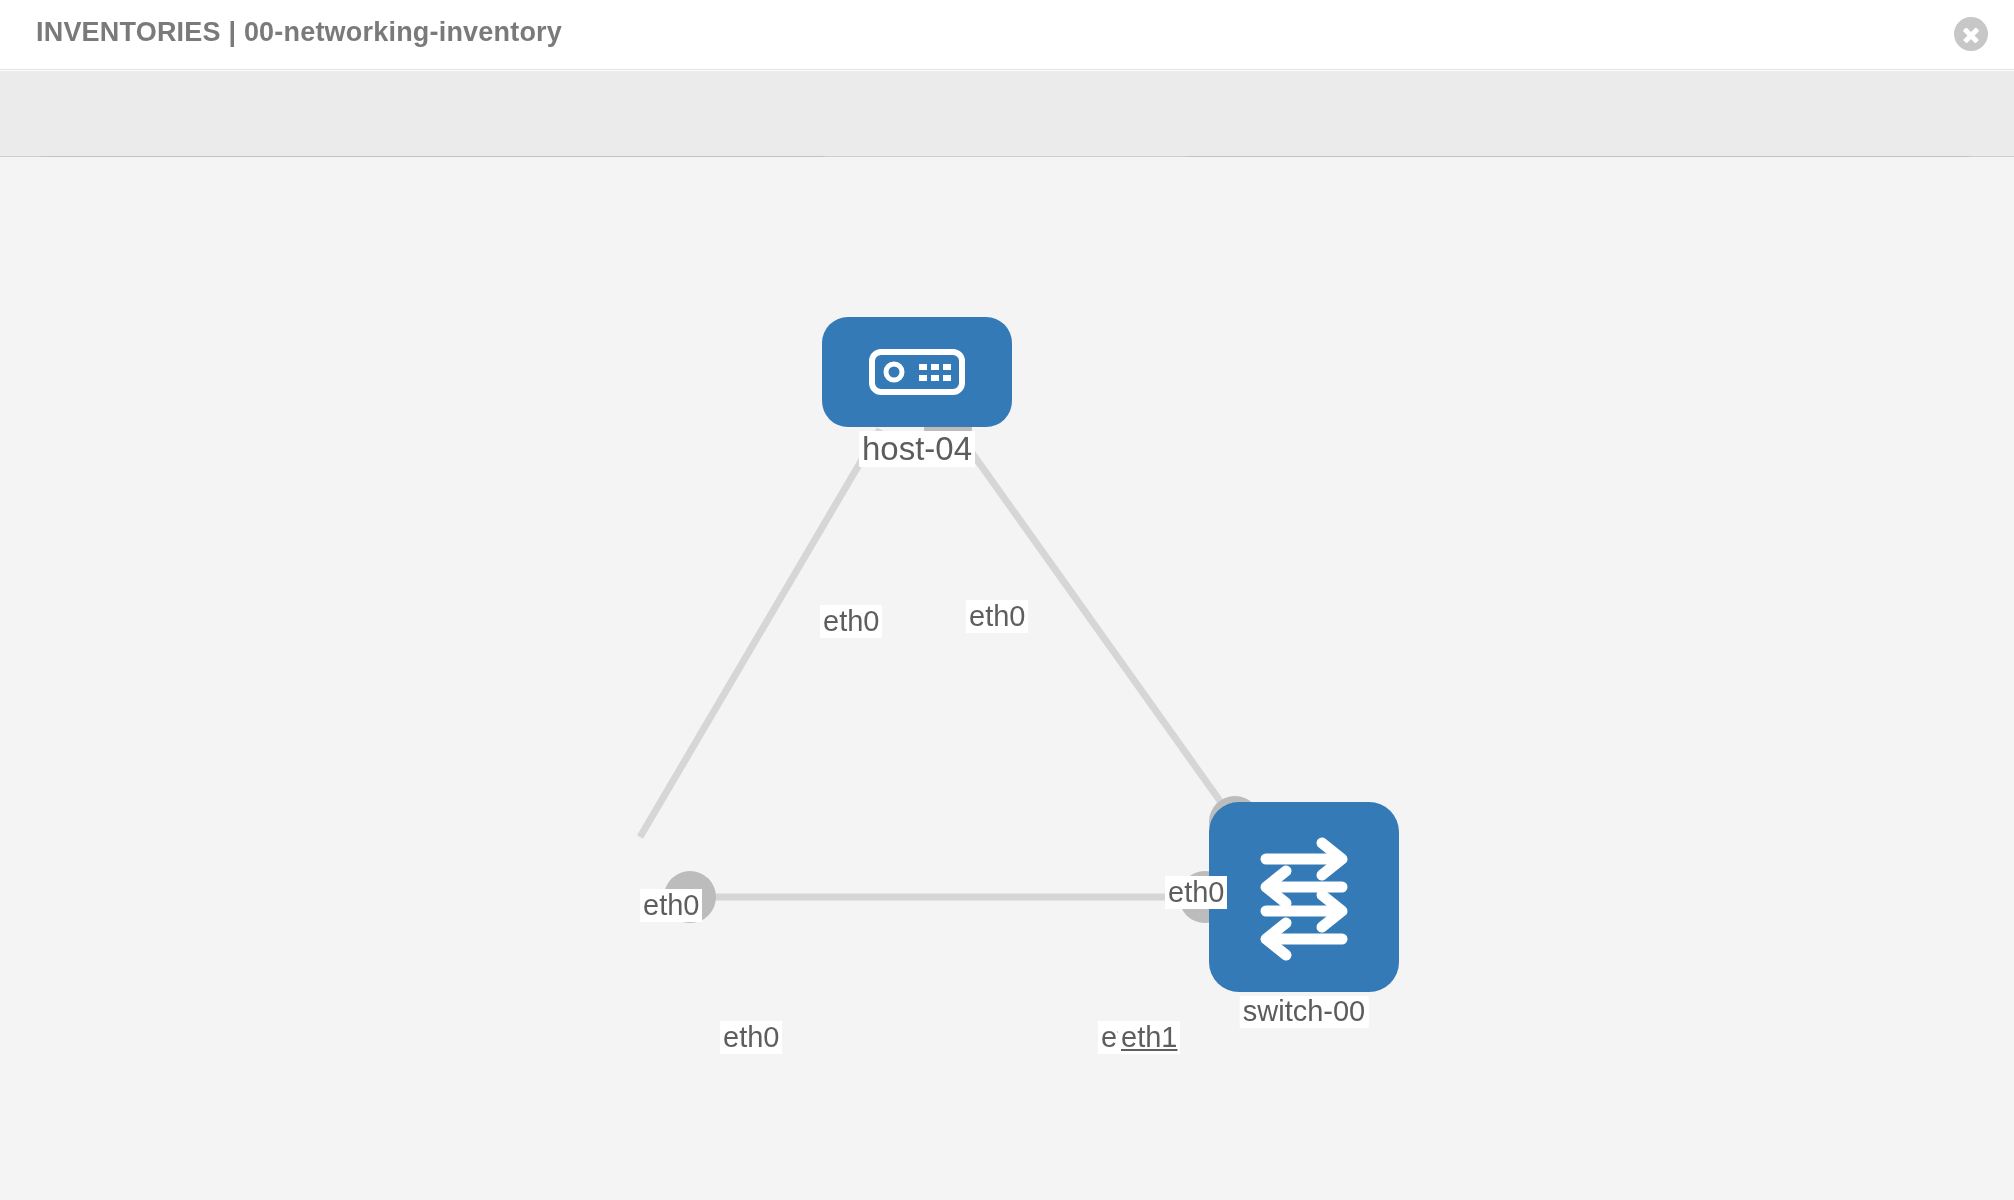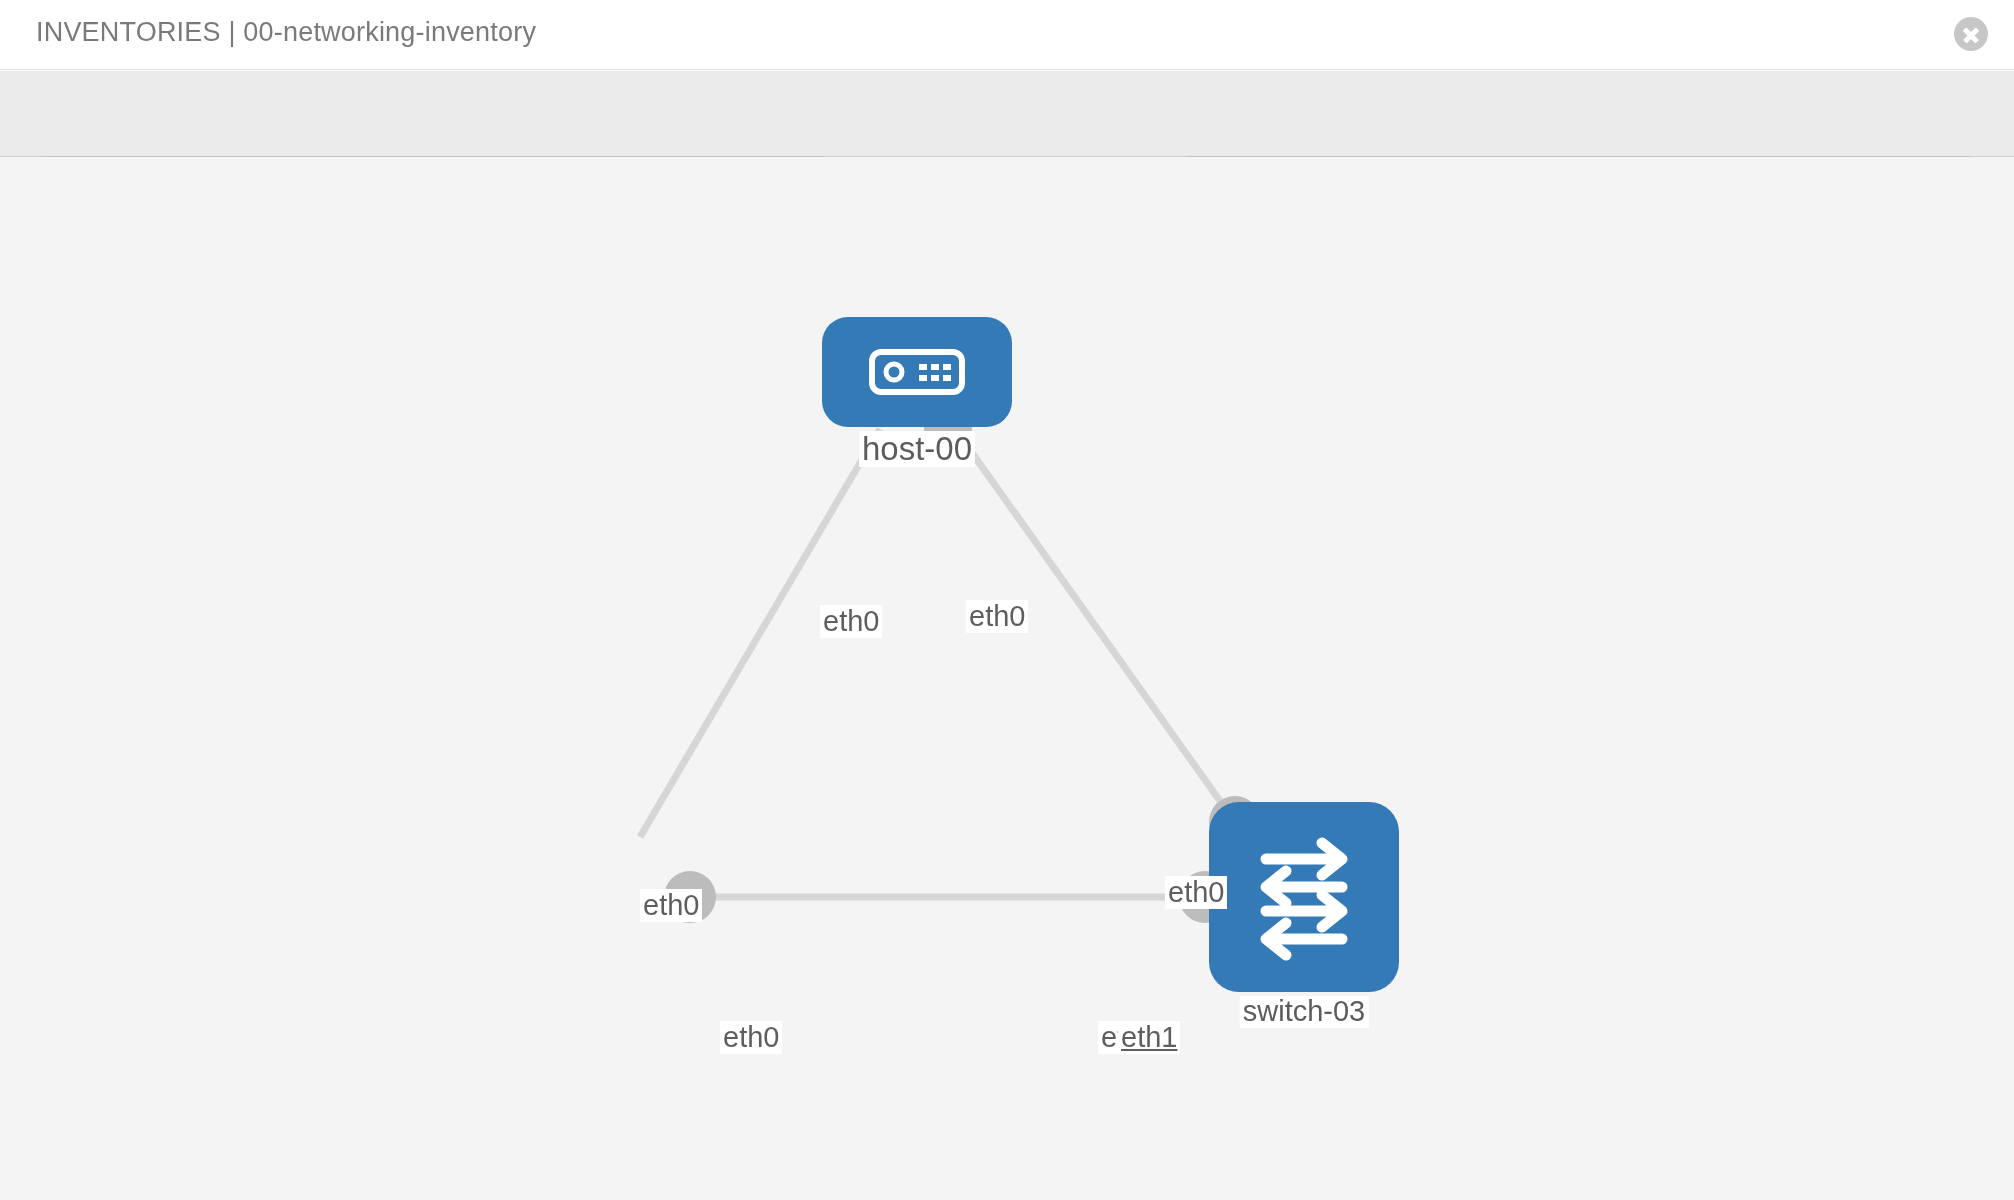--- a/index.html
+++ b/index.html
@@ -28,21 +28,21 @@
     height: 70px;
     background: #ffffff;
     border-bottom: 1px solid #e0e0e0;
     box-sizing: border-box;
   }
   .header-title {
     position: absolute;
     left: 36px;
     top: 17px;
     font-size: 27px;
-    font-weight: normal;
+    font-weight: bold;
     color: #7a7a7a;
     letter-spacing: 0.2px;
     white-space: nowrap;
     font-stretch: condensed;
   }
   .close-btn {
     position: absolute;
     right: 26px;
     top: 17px;
     width: 34px;
@@ -253,39 +253,39 @@
       <svg class="host-glyph" viewBox="0 0 96 46">
         <rect x="3" y="3" width="90" height="40" rx="9" ry="9" fill="none" stroke="#ffffff" stroke-width="6"></rect>
         <circle cx="25" cy="23" r="8" fill="none" stroke="#ffffff" stroke-width="5"></circle>
         <rect x="50" y="15" width="8" height="6" fill="#ffffff"></rect>
         <rect x="62" y="15" width="8" height="6" fill="#ffffff"></rect>
         <rect x="74" y="15" width="8" height="6" fill="#ffffff"></rect>
         <rect x="50" y="26" width="8" height="6" fill="#ffffff"></rect>
         <rect x="62" y="26" width="8" height="6" fill="#ffffff"></rect>
         <rect x="74" y="26" width="8" height="6" fill="#ffffff"></rect>
       </svg>
-      <div class="node-label">host-00</div>
+      <div class="node-label">host-04</div>
     </div>
 
 
     <div class="node" id="node-switch">
       <div class="node-shape"></div>
       <svg class="node-glyph" width="128" height="128" viewBox="0 0 128 128">
         <g stroke="#ffffff" stroke-width="11" stroke-linecap="round" stroke-linejoin="round" fill="none">
           <line x1="26" y1="26" x2="100" y2="26"></line>
           <polyline points="82,10 102,26 82,42"></polyline>
           <line x1="102" y1="54" x2="28" y2="54"></line>
           <polyline points="46,38 26,54 46,70"></polyline>
           <line x1="26" y1="78" x2="100" y2="78"></line>
           <polyline points="82,62 102,78 82,94"></polyline>
           <line x1="102" y1="106" x2="28" y2="106"></line>
           <polyline points="46,90 26,106 46,122"></polyline>
         </g>
       </svg>
-      <div class="node-label">switch-03</div>
+      <div class="node-label">switch-00</div>
     </div>
 
     <div class="if-label" style="left:820px; top:448px;">eth0</div>
     <div class="if-label" style="left:966px; top:443px;">eth0</div>
     <div class="if-label" style="left:640px; top:732px;">eth0</div>
     <div class="if-label" style="left:1165px; top:719px;">eth0</div>
     <div class="if-label" style="left:720px; top:864px;">eth0</div>
     <div class="if-label" style="left:1098px; top:864px;">eth</div>
     <div class="if-label" style="left:1118px; top:864px;text-decoration:underline;">eth1</div>
 

